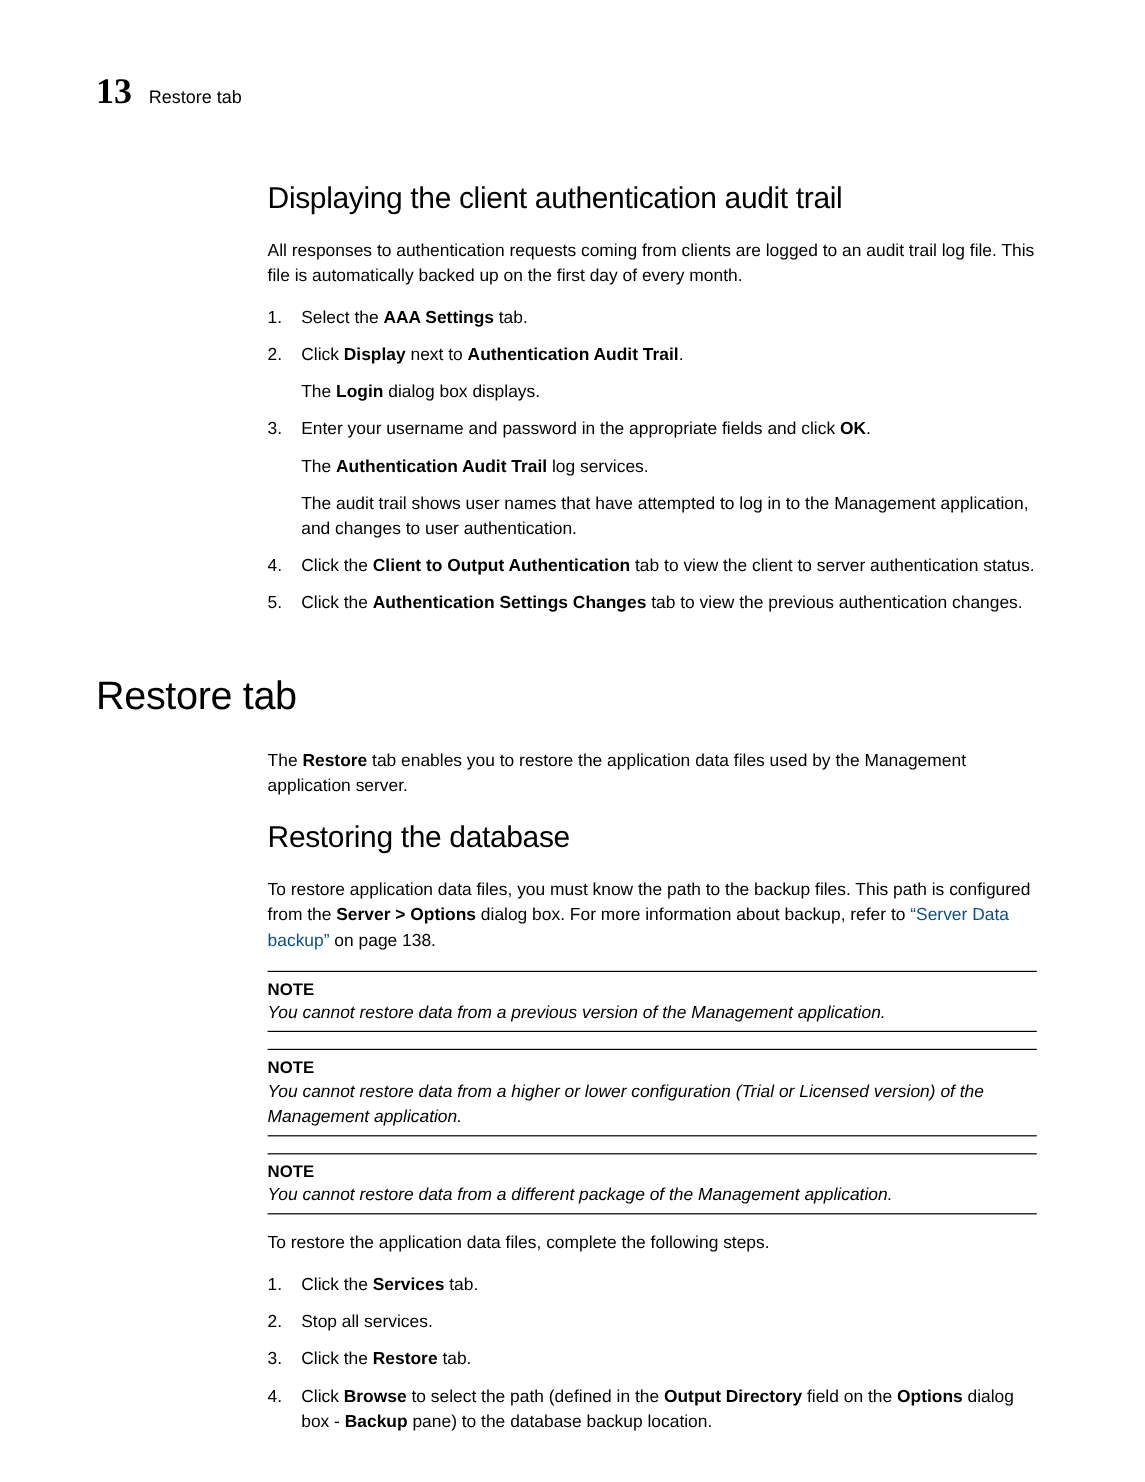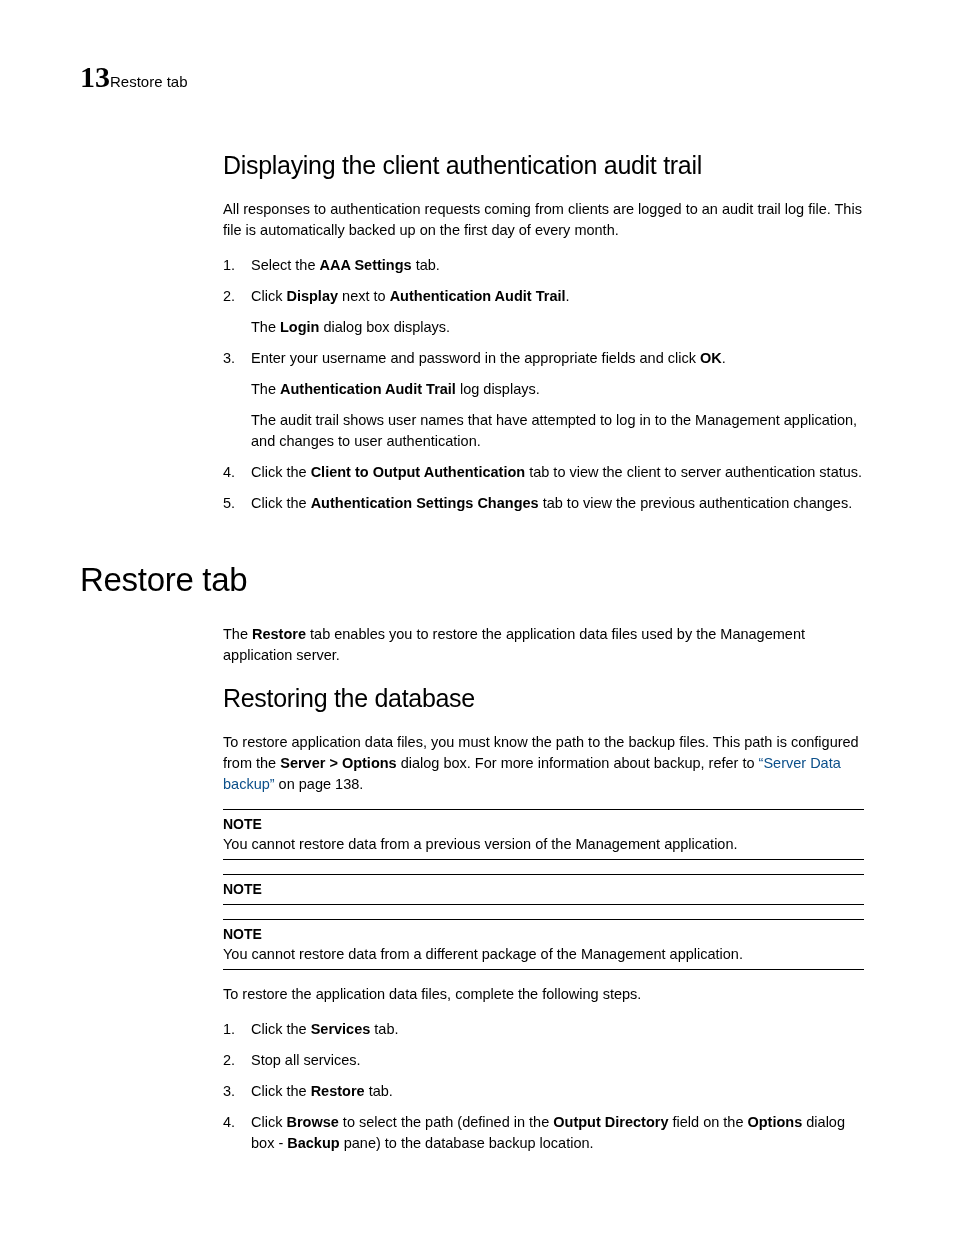--- a/index.html
+++ b/index.html
@@ -11,20 +11,21 @@
     background: #fff;
     width: 954px;
     line-height: 1.45;
   }
   .page {
     padding: 55px 90px 60px 80px;
   }
   .header {
     display: flex;
     align-items: baseline;
+    gap: 14px;
     margin-bottom: 48px;
   }
   .chapnum {
     font-size: 30px;
     font-weight: bold;
     font-family: "Times New Roman", serif;
   }
   .htext {
     font-size: 15px;
   }
@@ -73,21 +74,21 @@
     margin: 10px 0 14px 0;
   }
   .note-rule {
     border-top: 1px solid #000;
     margin-bottom: 4px;
   }
   .note-label {
     font-weight: bold;
     font-size: 14px;
   }
-  .note-body { margin-bottom: 4px; }
+  .note-body { margin-bottom: 4px; font-style: italic; }
   .note-rule-bottom {
     border-top: 1px solid #000;
     margin-top: 4px;
   }
   .link { color: #0B4F8A; }
 </style>
 </head>
 <body>
 
 <div class="page">
@@ -110,21 +111,21 @@
         <span class="num">2.</span>
         <span class="litext">
           <span>Click </span><span class="bold">Display</span><span> next to </span><span class="bold">Authentication Audit Trail</span><span>.</span>
           <div class="subp"><span>The </span><span class="bold">Login</span><span> dialog box displays.</span></div>
         </span>
       </li>
       <li>
         <span class="num">3.</span>
         <span class="litext">
           <span>Enter your username and password in the appropriate fields and click </span><span class="bold">OK</span><span>.</span>
-          <div class="subp"><span>The </span><span class="bold">Authentication Audit Trail</span><span> log displays.</span></div>
+          <div class="subp"><span>The </span><span class="bold">Authentication Audit Trail</span><span> log services.</span></div>
           <div class="subp">The audit trail shows user names that have attempted to log in to the Management application, and changes to user authentication.</div>
         </span>
       </li>
       <li>
         <span class="num">4.</span>
         <span class="litext"><span>Click the </span><span class="bold">Client to Output Authentication</span><span> tab to view the client to server authentication status.</span></span>
       </li>
       <li>
         <span class="num">5.</span>
         <span class="litext"><span>Click the </span><span class="bold">Authentication Settings Changes</span><span> tab to view the previous authentication changes.</span></span>
@@ -148,20 +149,21 @@
     <div class="note-block">
       <div class="note-rule"></div>
       <div class="note-label">NOTE</div>
       <div class="note-body">You cannot restore data from a previous version of the Management application.</div>
       <div class="note-rule-bottom"></div>
     </div>
 
     <div class="note-block">
       <div class="note-rule"></div>
       <div class="note-label">NOTE</div>
+      <div class="note-body">You cannot restore data from a higher or lower configuration (Trial or Licensed version) of the Management application.</div>
       <div class="note-rule-bottom"></div>
     </div>
 
     <div class="note-block">
       <div class="note-rule"></div>
       <div class="note-label">NOTE</div>
       <div class="note-body">You cannot restore data from a different package of the Management application.</div>
       <div class="note-rule-bottom"></div>
     </div>
 

